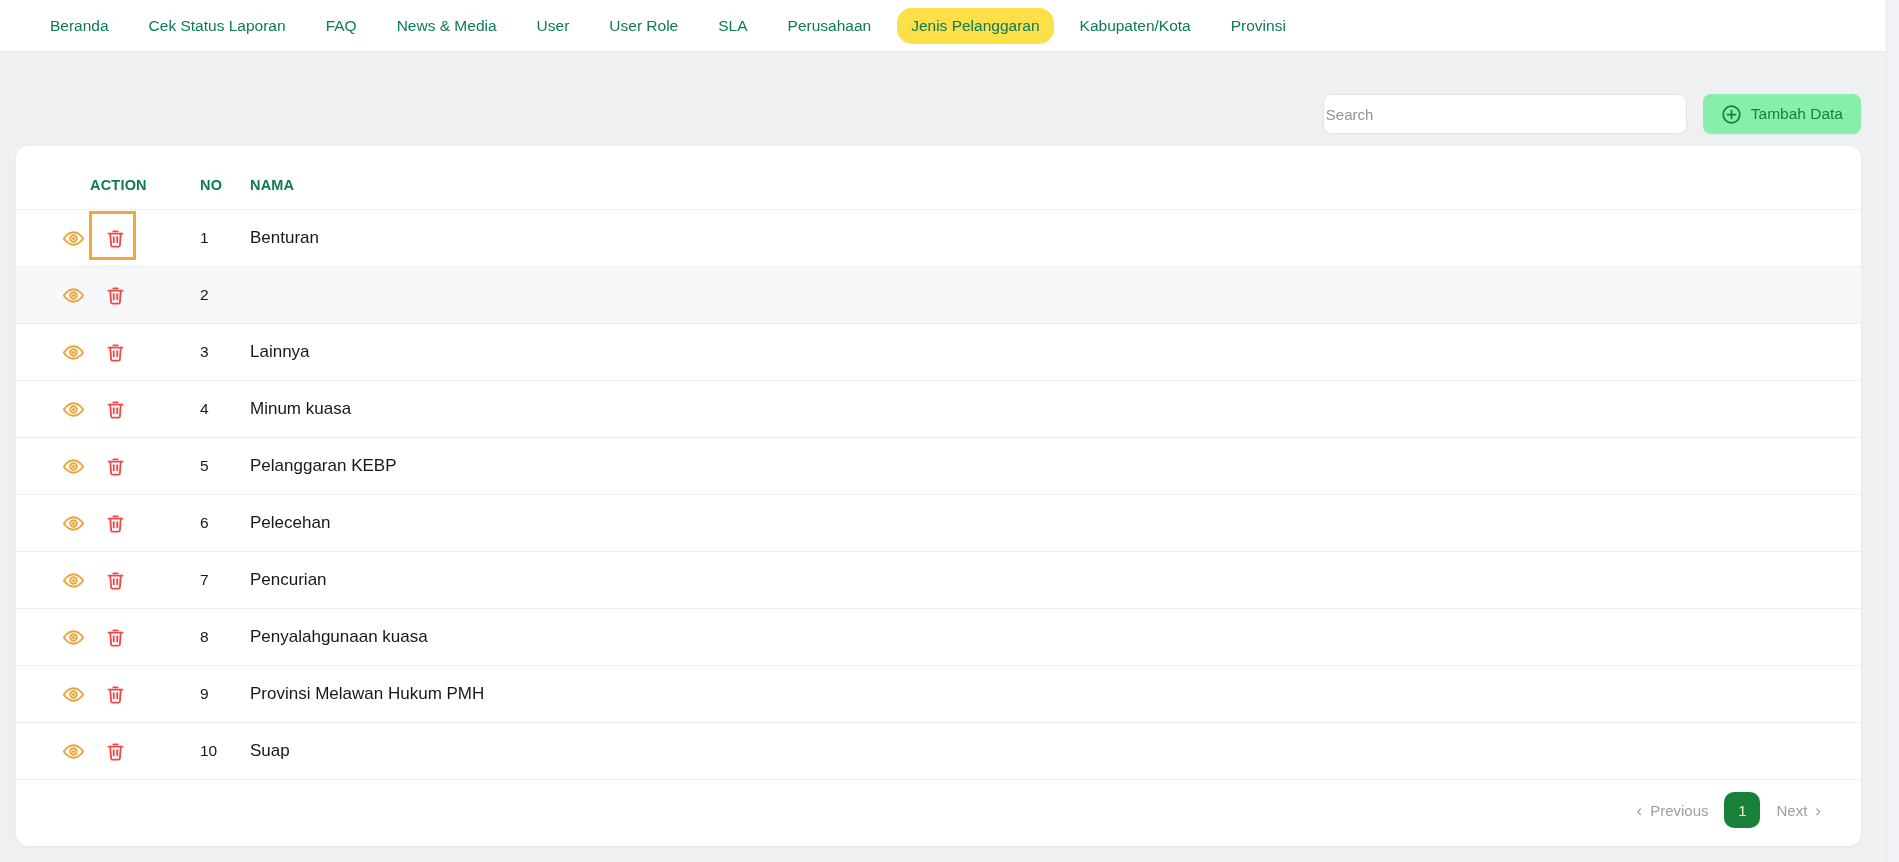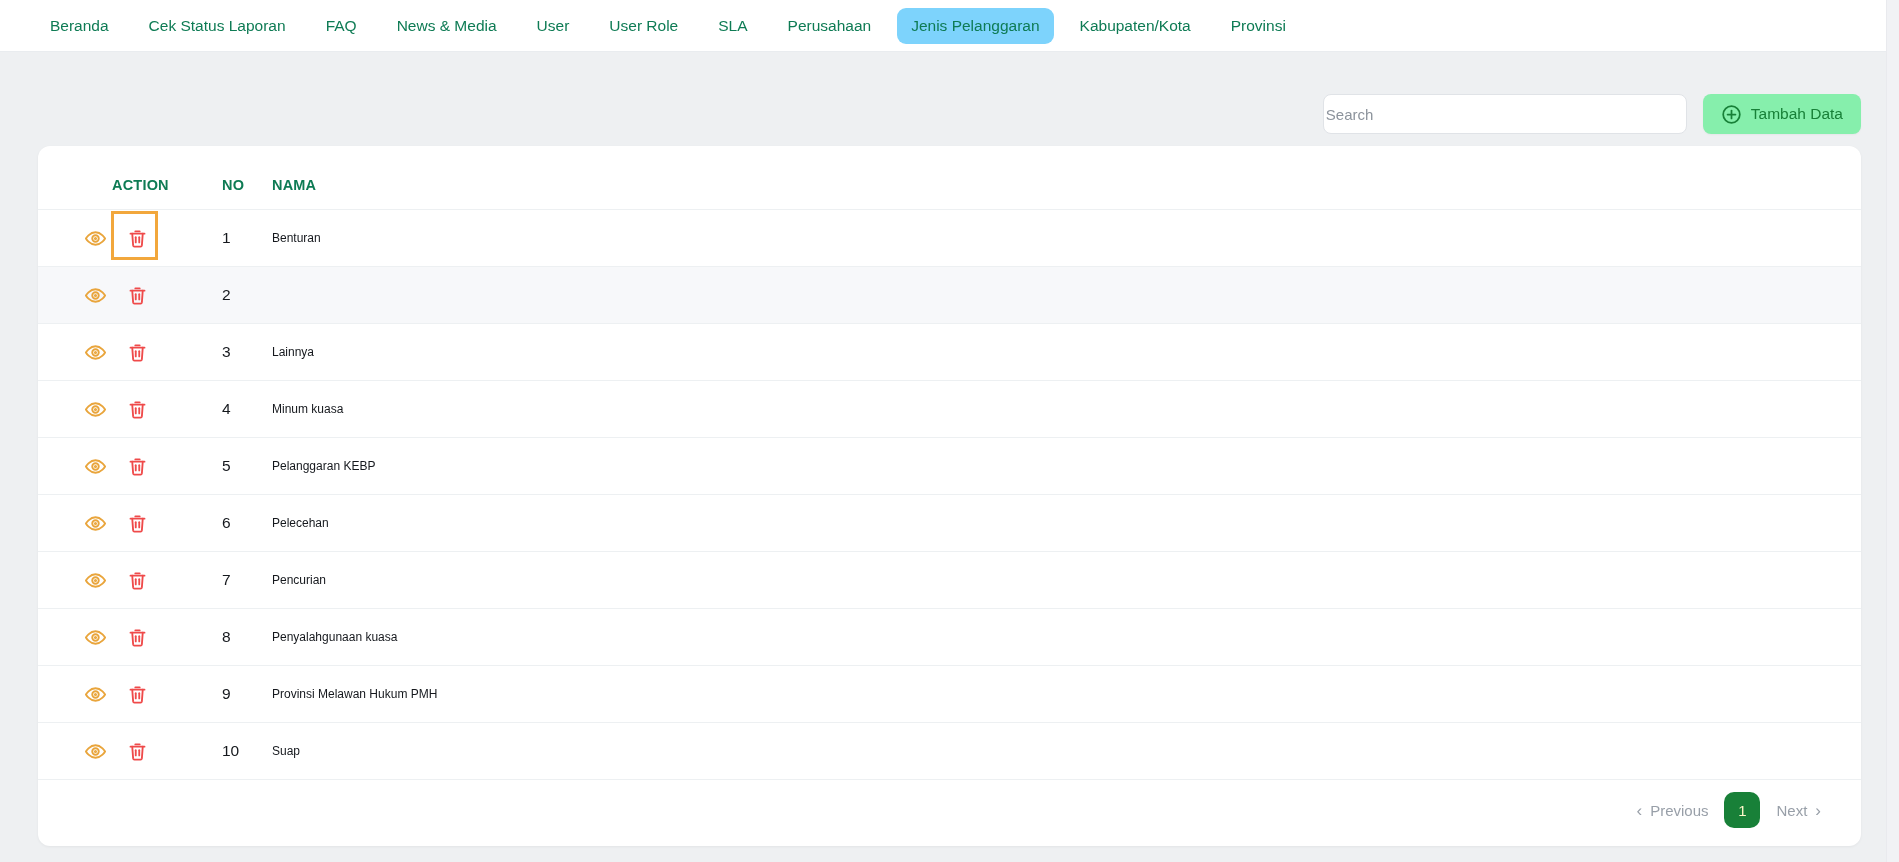--- a/index.html
+++ b/index.html
@@ -23,21 +23,21 @@
   .nav-item {
     color: #0e7b54;
     font-size: 15.5px;
     font-weight: 500;
     padding: 9px 14px;
     margin: 0 6px;
     border-radius: 9px;
     cursor: pointer;
     white-space: nowrap;
   }
-  .nav-item.active { background: #7dd3fc; }
+  .nav-item.active { background: #fde047; border-radius: 15px; }
 
   
   .toolbar {
     display: flex;
     justify-content: flex-end;
     align-items: center;
     gap: 16px;
     margin: 42px 38px 0 38px;
   }
   .search-input {
@@ -66,21 +66,21 @@
     font-family: "Liberation Sans", sans-serif;
     color: #188038;
     cursor: pointer;
     box-shadow: 0 1px 2px rgba(0,0,0,0.04);
   }
 
   
   .card {
     background: #ffffff;
     border-radius: 12px;
-    margin: 12px 38px 0 38px;
+    margin: 12px 38px 0 16px;
     height: 700px;
     box-shadow: 0 1px 3px rgba(0,0,0,0.05);
     padding-top: 14px;
     display: flex;
     flex-direction: column;
   }
   .thead {
     display: grid;
     grid-template-columns: 184px 50px 1fr;
     height: 50px;
@@ -120,21 +120,21 @@
     position: relative;
   }
   .cu-highlight-box {
     position: absolute;
     left: -14px; top: -15px;
     width: 47px; height: 49px;
     border: 3px solid #f2a73c;
     pointer-events: none;
   }
   .cell-no   { font-size: 15.5px; color: #15181d; }
-  .cell-nama { font-size: 12px; color: #15181d; }
+  .cell-nama { font-size: 17px; color: #15181d; }
 
   
   .pagination {
     margin-top: auto;
     display: flex;
     justify-content: flex-end;
     align-items: center;
     gap: 16px;
     padding: 12px 40px 18px 40px;
   }

